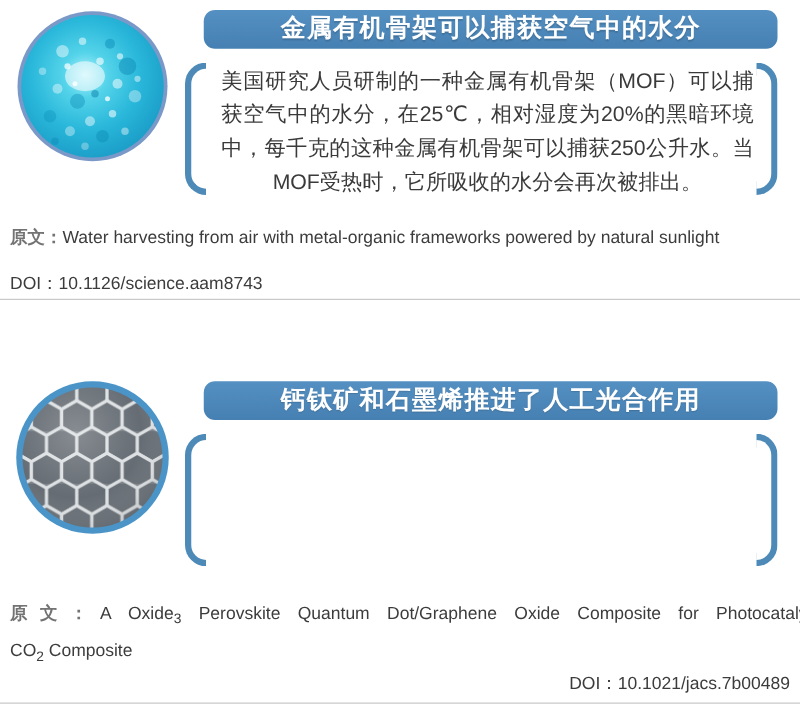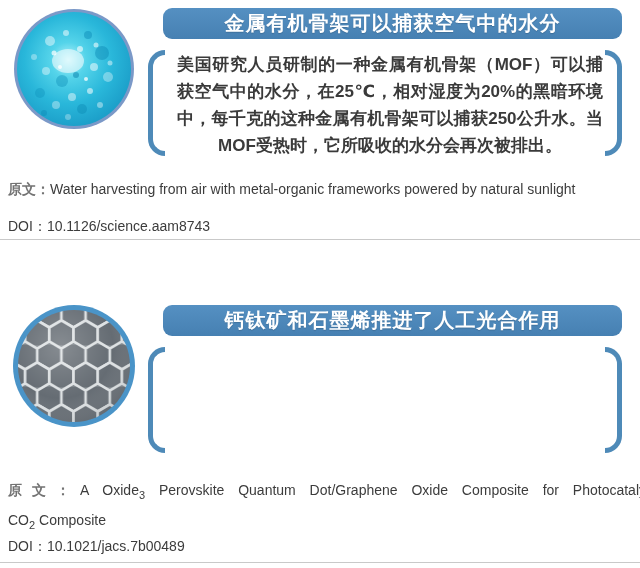--- a/index.html
+++ b/index.html
@@ -24,33 +24,33 @@
 
   .bracket {
     position:absolute; top:50px; width:17px; height:106px;
     box-sizing:border-box; border:5px solid #4e8ab8;
   }
   .bracket.left  { left:148px; border-right:none; border-radius:17px 0 0 17px; }
   .bracket.right { left:605px; border-left:none;  border-radius:0 17px 17px 0; }
 
   .summary {
     position:absolute; left:177px; top:51px; width:426px;
-    font-size:17px; font-weight:bold; color:#3a3a3a; line-height:27px;
+    font-size:17px; font-weight:normal; color:#3a3a3a; line-height:27px;
     text-align:justify; text-align-last:center;
     font-family:"Liberation Sans","DejaVu Sans",sans-serif;
   }
 
   .refrow { position:absolute; left:8px; width:624px; font-size:14px; color:#3c3c3c; }
   .refrow .lbl { font-weight:bold; color:#737373; }
   #ref1 { top:181px; }
   #doi1 { top:218px; }
   #ref2 { top:478px; width:652px; line-height:25px; }
   #ref2 .jline { text-align:justify; text-align-last:justify; width:652px; }
   #ref2 .nline { margin-top:5px; }
-  #doi2 { top:538px; }
+  #doi2 { top:538px;text-align:right; }
   sub { font-size:11px; line-height:0; }
 
   .divider { position:absolute; left:0; width:640px; height:0; border-top:1px solid #c9c9c9; }
   #div1 { top:239px; }
   #div2 { top:562px; }
 </style>
 </head>
 <body>
 
 <div class="infographic" id="info1">

